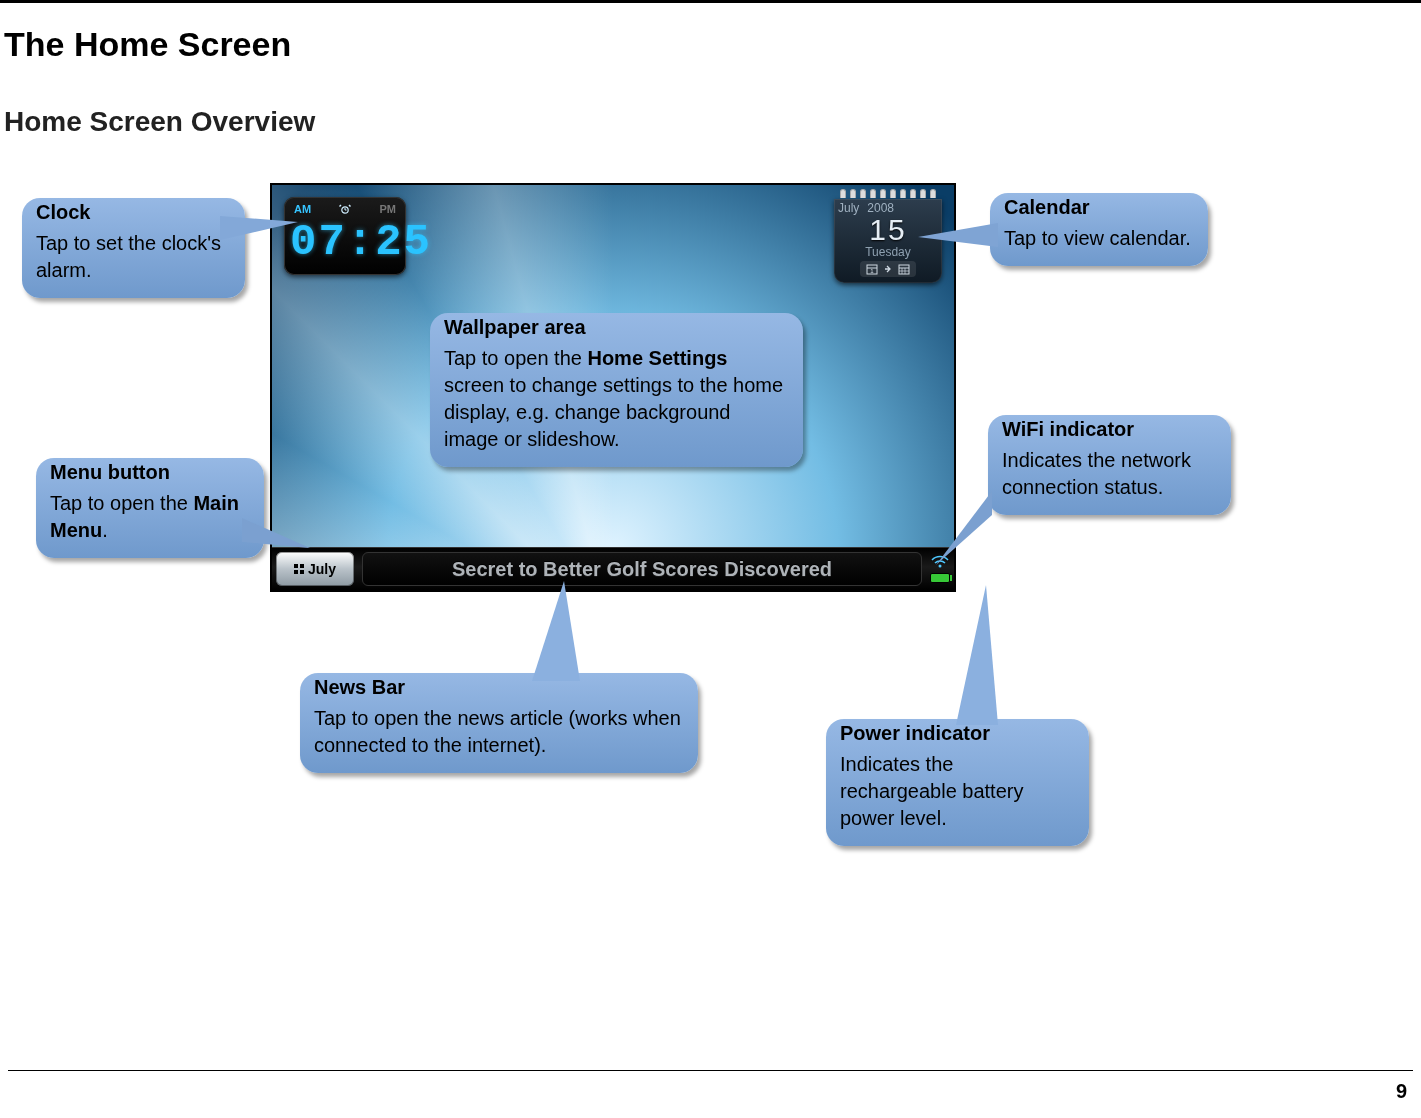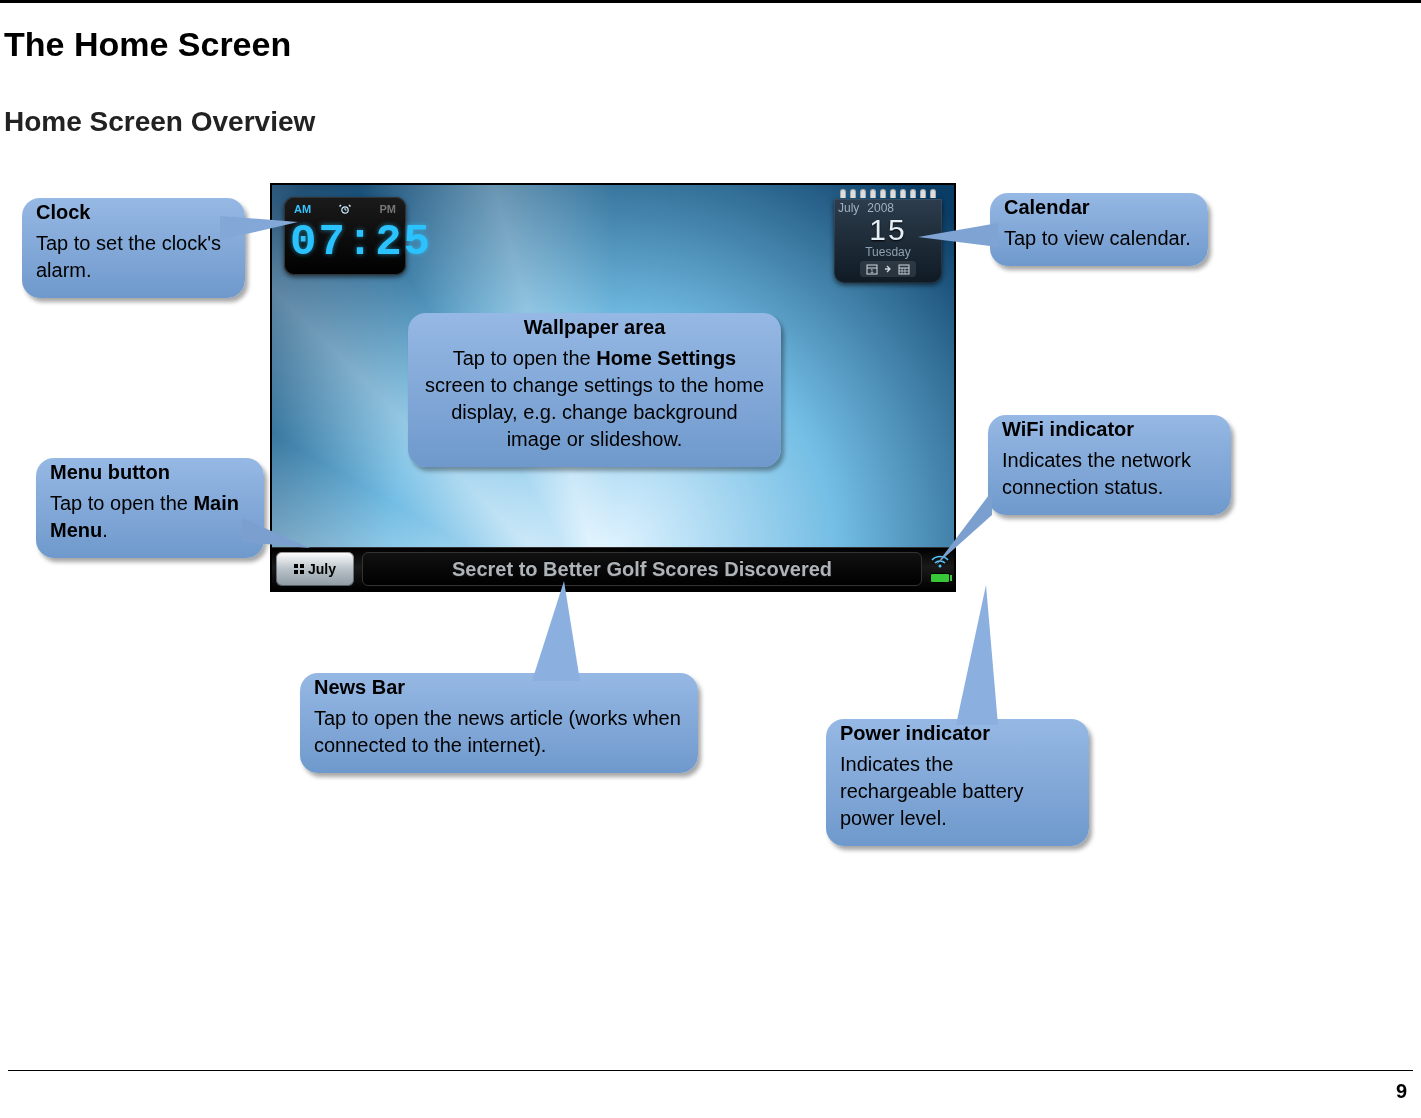--- a/index.html
+++ b/index.html
@@ -349,21 +349,21 @@
   </div>
 
   <div class="callout" style="left:990px; top:190px; width:190px;">
     <span class="title">Calendar</span>
     <span class="body">Tap to view calendar.</span>
     <svg class="tail" style="left:-72px; top:28px;" width="80" height="32">
       <polygon points="80,2 80,26 0,16" fill="#7fa4d4"></polygon>
     </svg>
   </div>
 
-  <div class="callout" style="left:408px; top:310px; width:345px;text-align:center;">
+  <div class="callout" style="left:430px; top:310px; width:345px;">
     <span class="title">Wallpaper area</span>
     <span class="body">
       <span>Tap to open the </span><b>Home Settings</b><span> screen to change settings to the home display, e.g. change background image or slideshow.</span>
     </span>
   </div>
 
   <div class="callout" style="left:28px; top:455px; width:200px;margin-left:8px;">
     <span class="title">Menu button</span>
     <span class="body">
       <span>Tap to open the </span><b>Main Menu</b><span>.</span>

